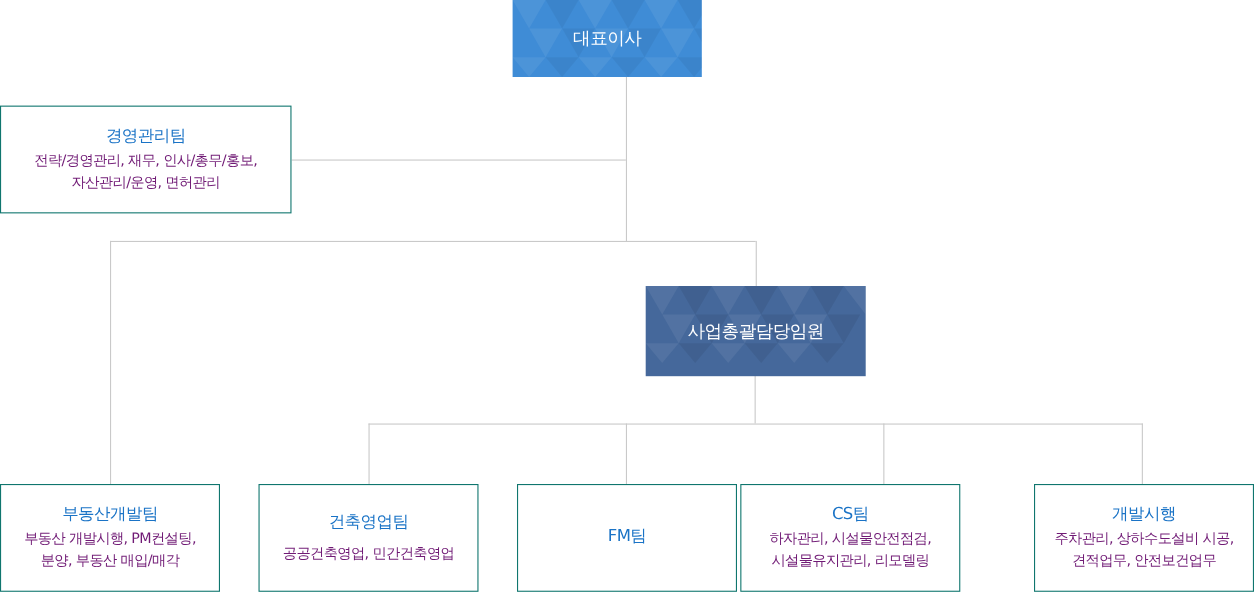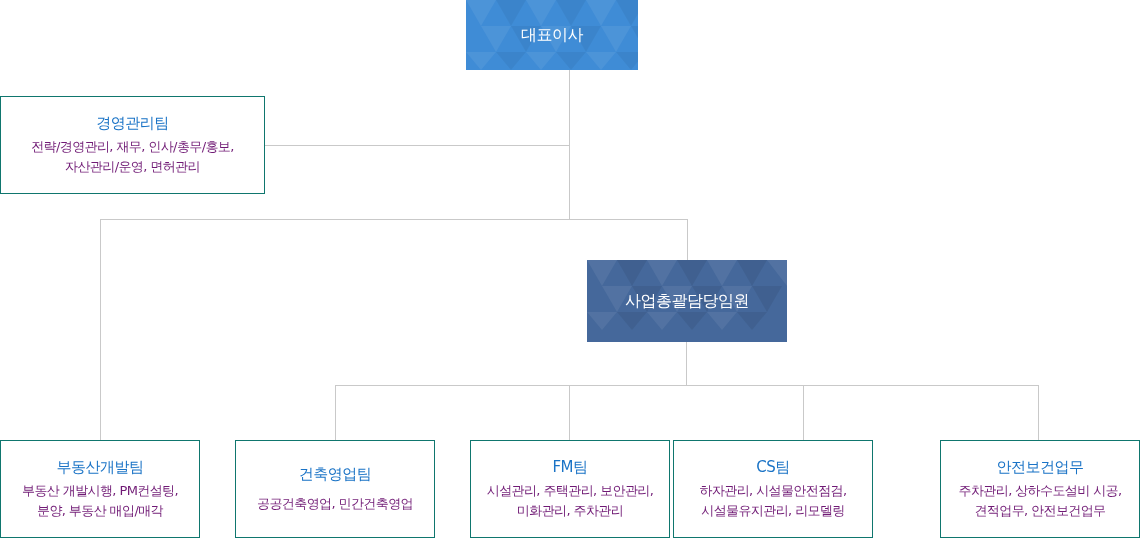--- a/index.html
+++ b/index.html
@@ -108,25 +108,23 @@
   <div class="title">부동산개발팀</div>
   <div class="desc">부동산 개발시행, PM컨설팅,
 분양, 부동산 매입/매각</div>
 </div>
 <div class="team bottom" style="left:235px;">
   <div class="title" style="margin-bottom:10px;">건축영업팀</div>
   <div class="desc">공공건축영업, 민간건축영업</div>
 </div>
 <div class="team bottom" style="left:470px;">
   <div class="title">FM팀</div>
-  <div class="desc">시설관리, 주택관리, 보안관리,
-미화관리, 주차관리</div>
 </div>
 <div class="team bottom" style="left:673px;">
   <div class="title">CS팀</div>
   <div class="desc">하자관리, 시설물안전점검,
 시설물유지관리, 리모델링</div>
 </div>
 <div class="team bottom" style="left:940px;">
-  <div class="title">안전보건업무</div>
+  <div class="title">개발시행</div>
   <div class="desc">주차관리, 상하수도설비 시공,
 견적업무, 안전보건업무</div>
 </div>
 
 </body></html>

